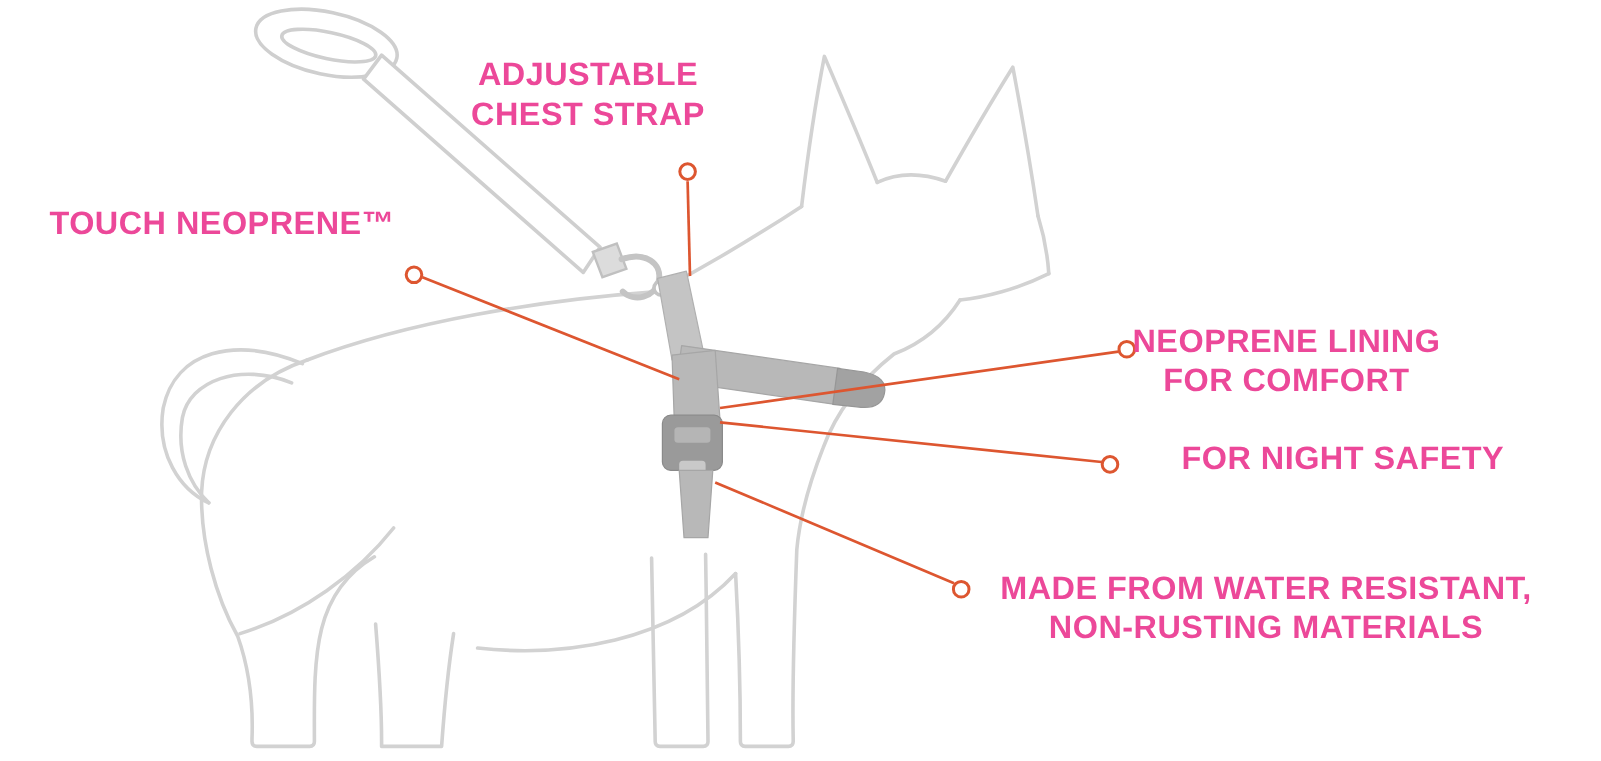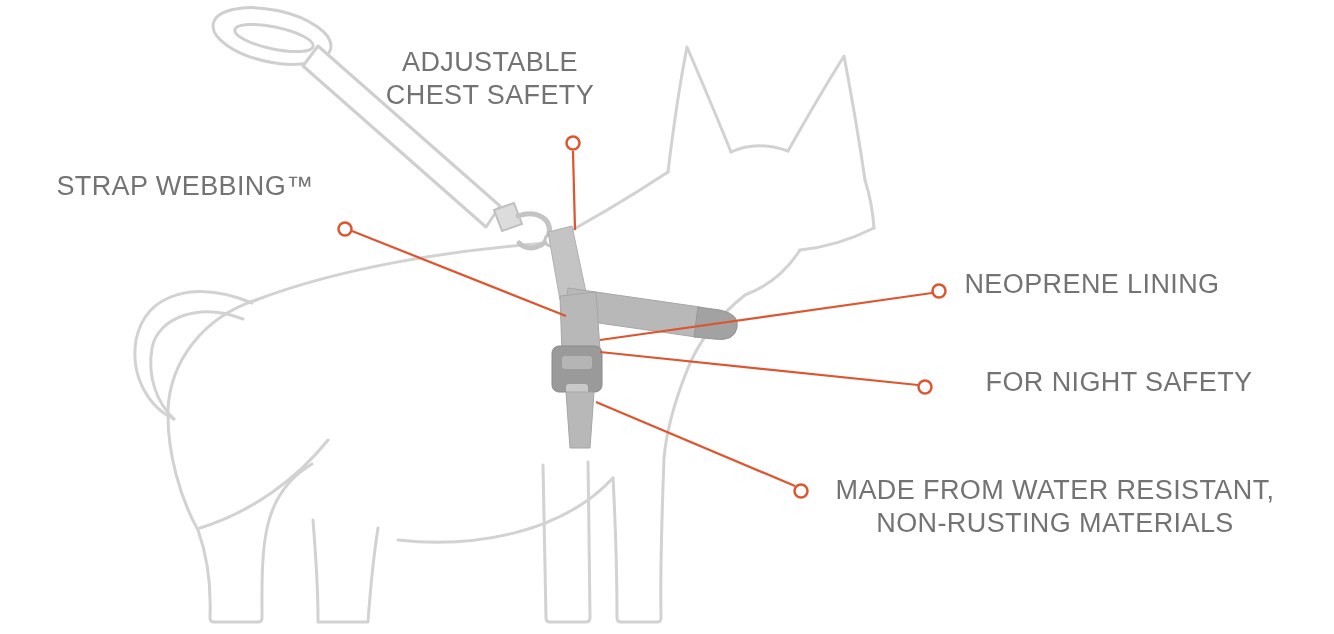--- a/index.html
+++ b/index.html
@@ -10,32 +10,32 @@
     background: #ffffff;
     overflow: hidden;
     font-family: "Liberation Sans", sans-serif;
   }
   .art {
     position: absolute;
     left: 0; top: 0;
   }
   .label {
     position: absolute;
-    color: #737373;
+    color: #ec4899;
     font-size: 27px;
     line-height: 33px;
     letter-spacing: 0.4px;
     text-align: center;
-    font-weight: 400;
+    font-weight: 700;
     white-space: nowrap;
   }
   .label div { white-space: nowrap; }
   #label-chest   { left: 383px;  top: 46px;  width: 214px; }
   #label-webbing { left: 25px;   top: 170px; width: 320px; }
-  #label-neoprene{ left: 960px;  top: 268px; width: 264px; }
+  #label-neoprene{ left: 940px;  top: 268px; width: 264px; }
   #label-reflect { left: 948px;  top: 366px; width: 342px; }
   #label-material{ left: 816px;  top: 474px; width: 478px; }
 </style>
 </head>
 <body>
 
 <div class="canvas">
 
   <svg class="art" width="1334" height="634" viewBox="0 0 1334 634" xmlns="http://www.w3.org/2000/svg">
 
@@ -103,29 +103,30 @@
       <line x1="918" y1="385" x2="600" y2="352"></line>
       <circle cx="925" cy="387" r="6.5" fill="#ffffff" stroke-width="2.5"></circle>
 
       <line x1="795" y1="486" x2="596" y2="402"></line>
       <circle cx="801" cy="491" r="6.5" fill="#ffffff" stroke-width="2.5"></circle>
     </g>
   </svg>
 
   <div class="label" id="label-chest">
     <div>ADJUSTABLE</div>
-    <div>CHEST SAFETY</div>
+    <div>CHEST STRAP</div>
   </div>
 
   <div class="label" id="label-webbing">
-    <div>STRAP WEBBING™</div>
+    <div>TOUCH NEOPRENE™</div>
   </div>
 
   <div class="label" id="label-neoprene">
     <div>NEOPRENE LINING</div>
+    <div>FOR COMFORT</div>
   </div>
 
   <div class="label" id="label-reflect">
     <div>FOR NIGHT SAFETY</div>
   </div>
 
   <div class="label" id="label-material">
     <div>MADE FROM WATER RESISTANT,</div>
     <div>NON-RUSTING MATERIALS</div>
   </div>

